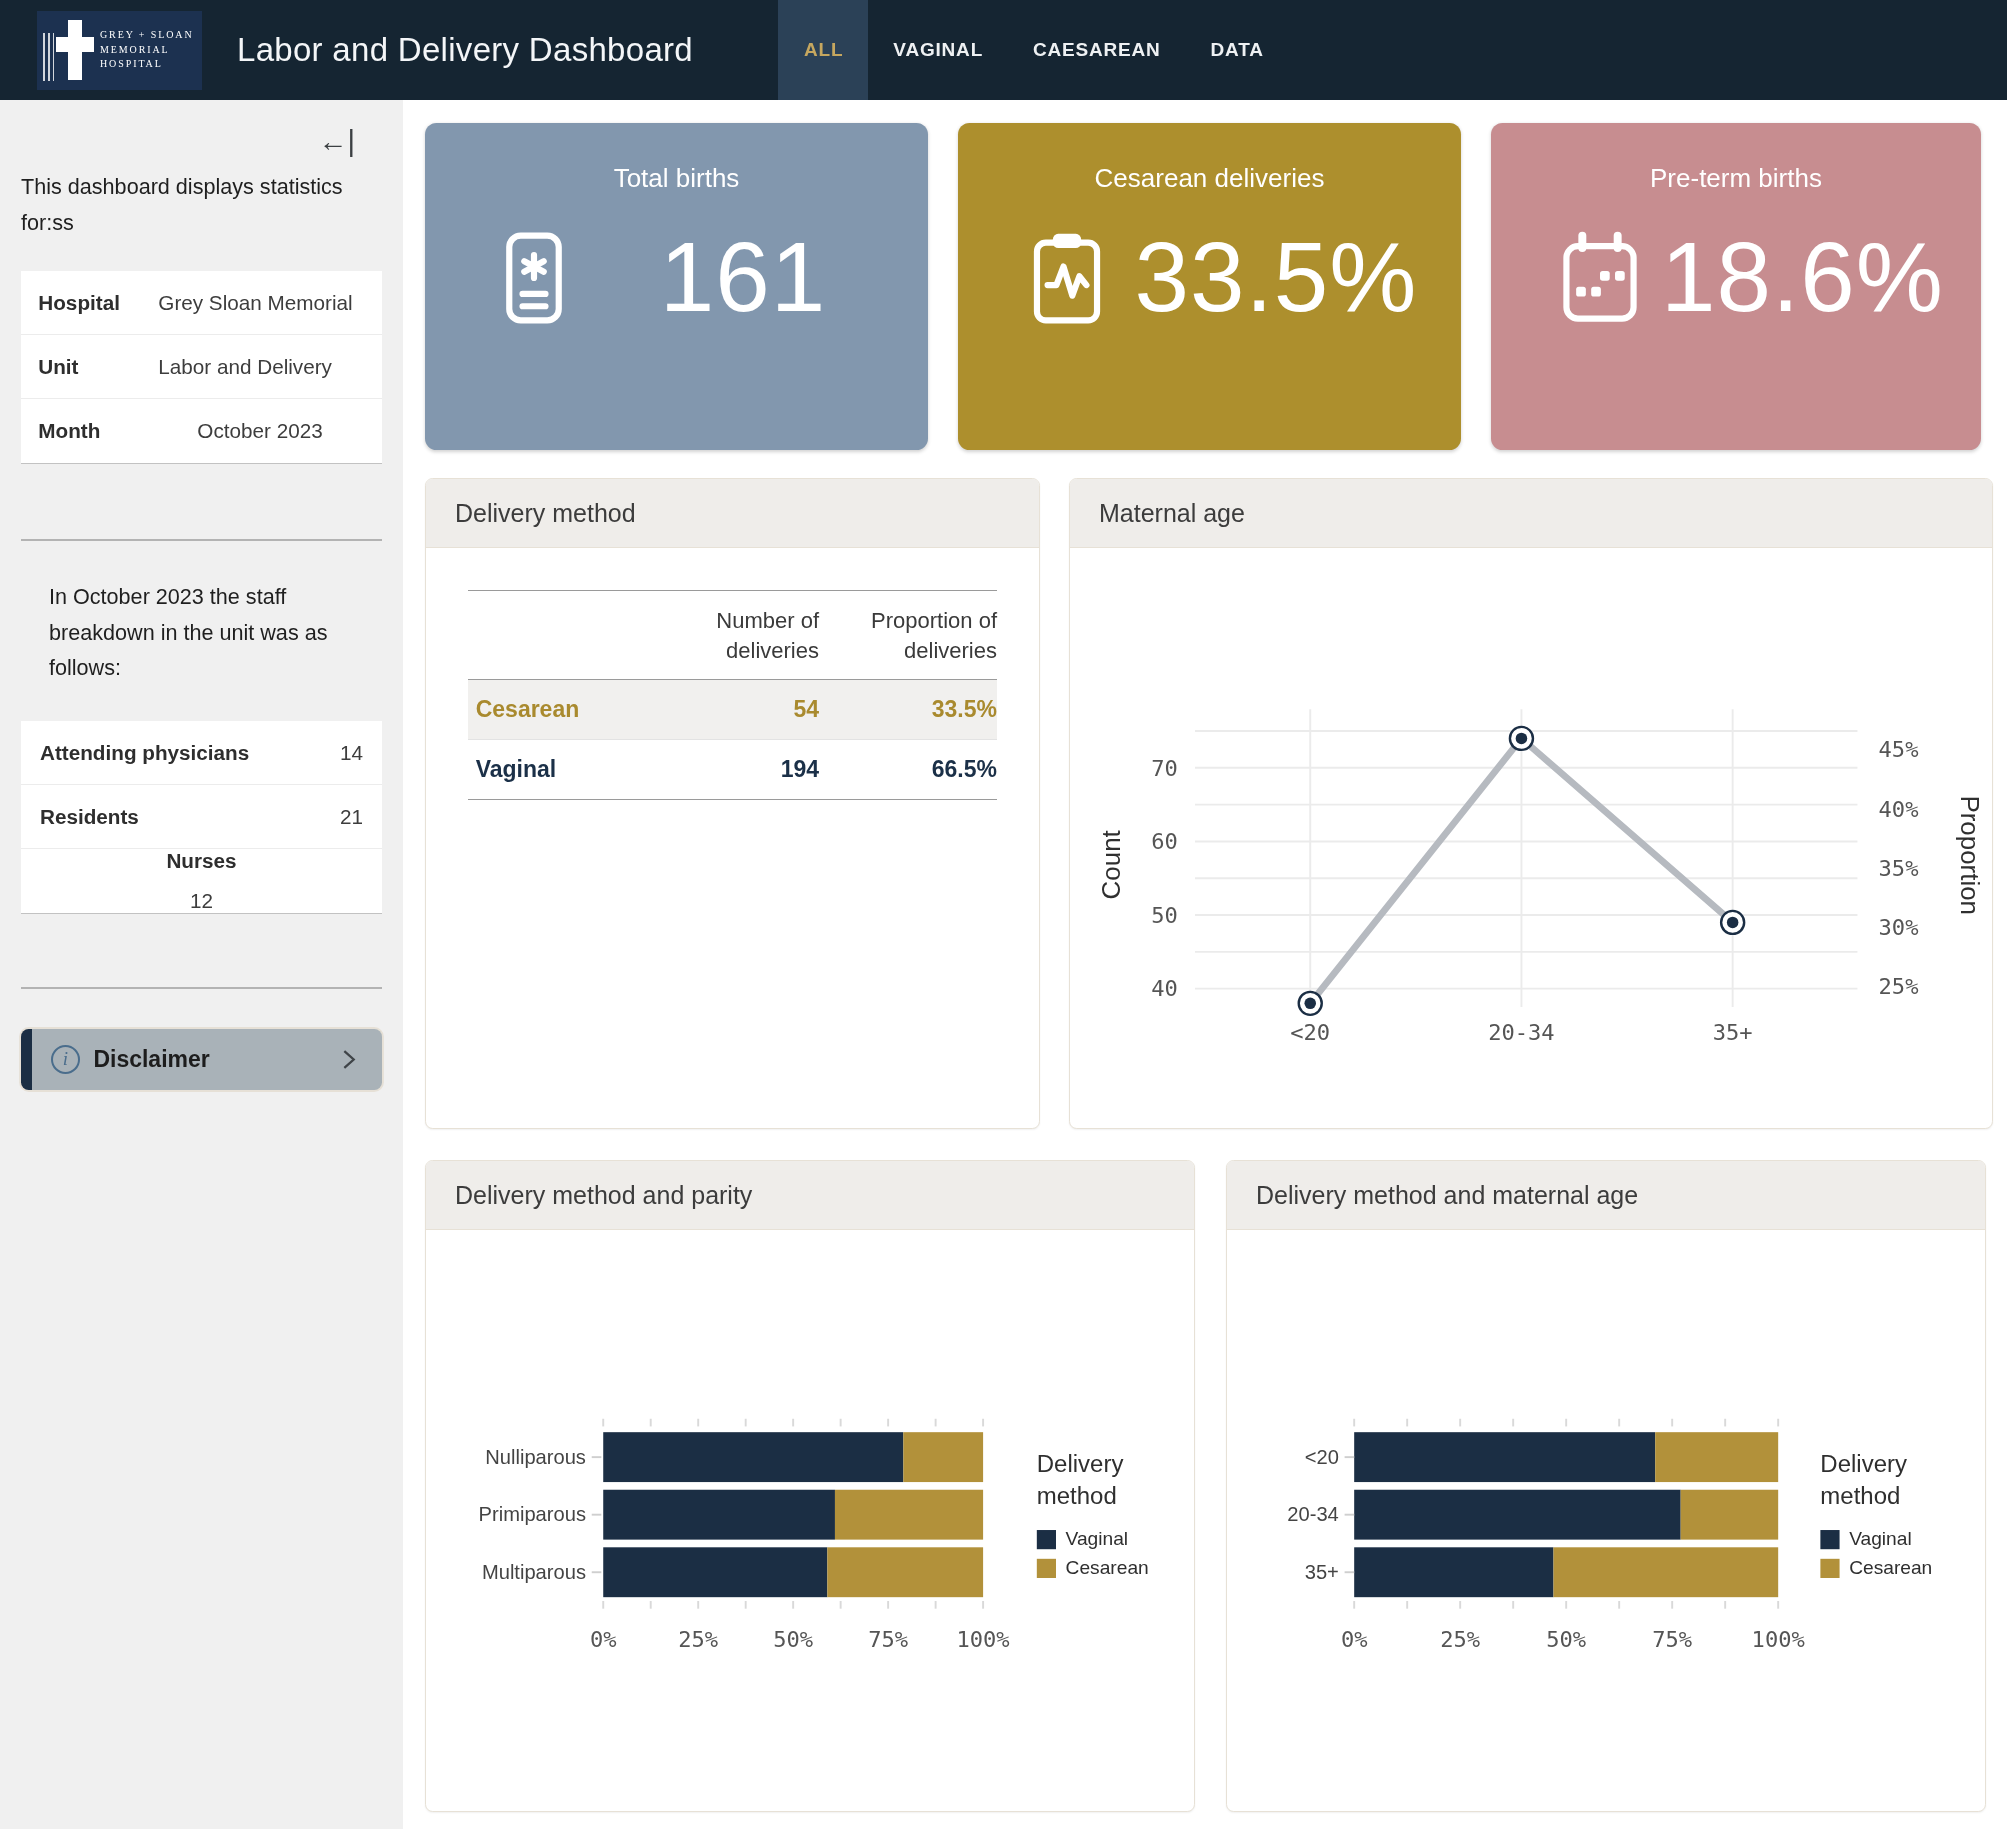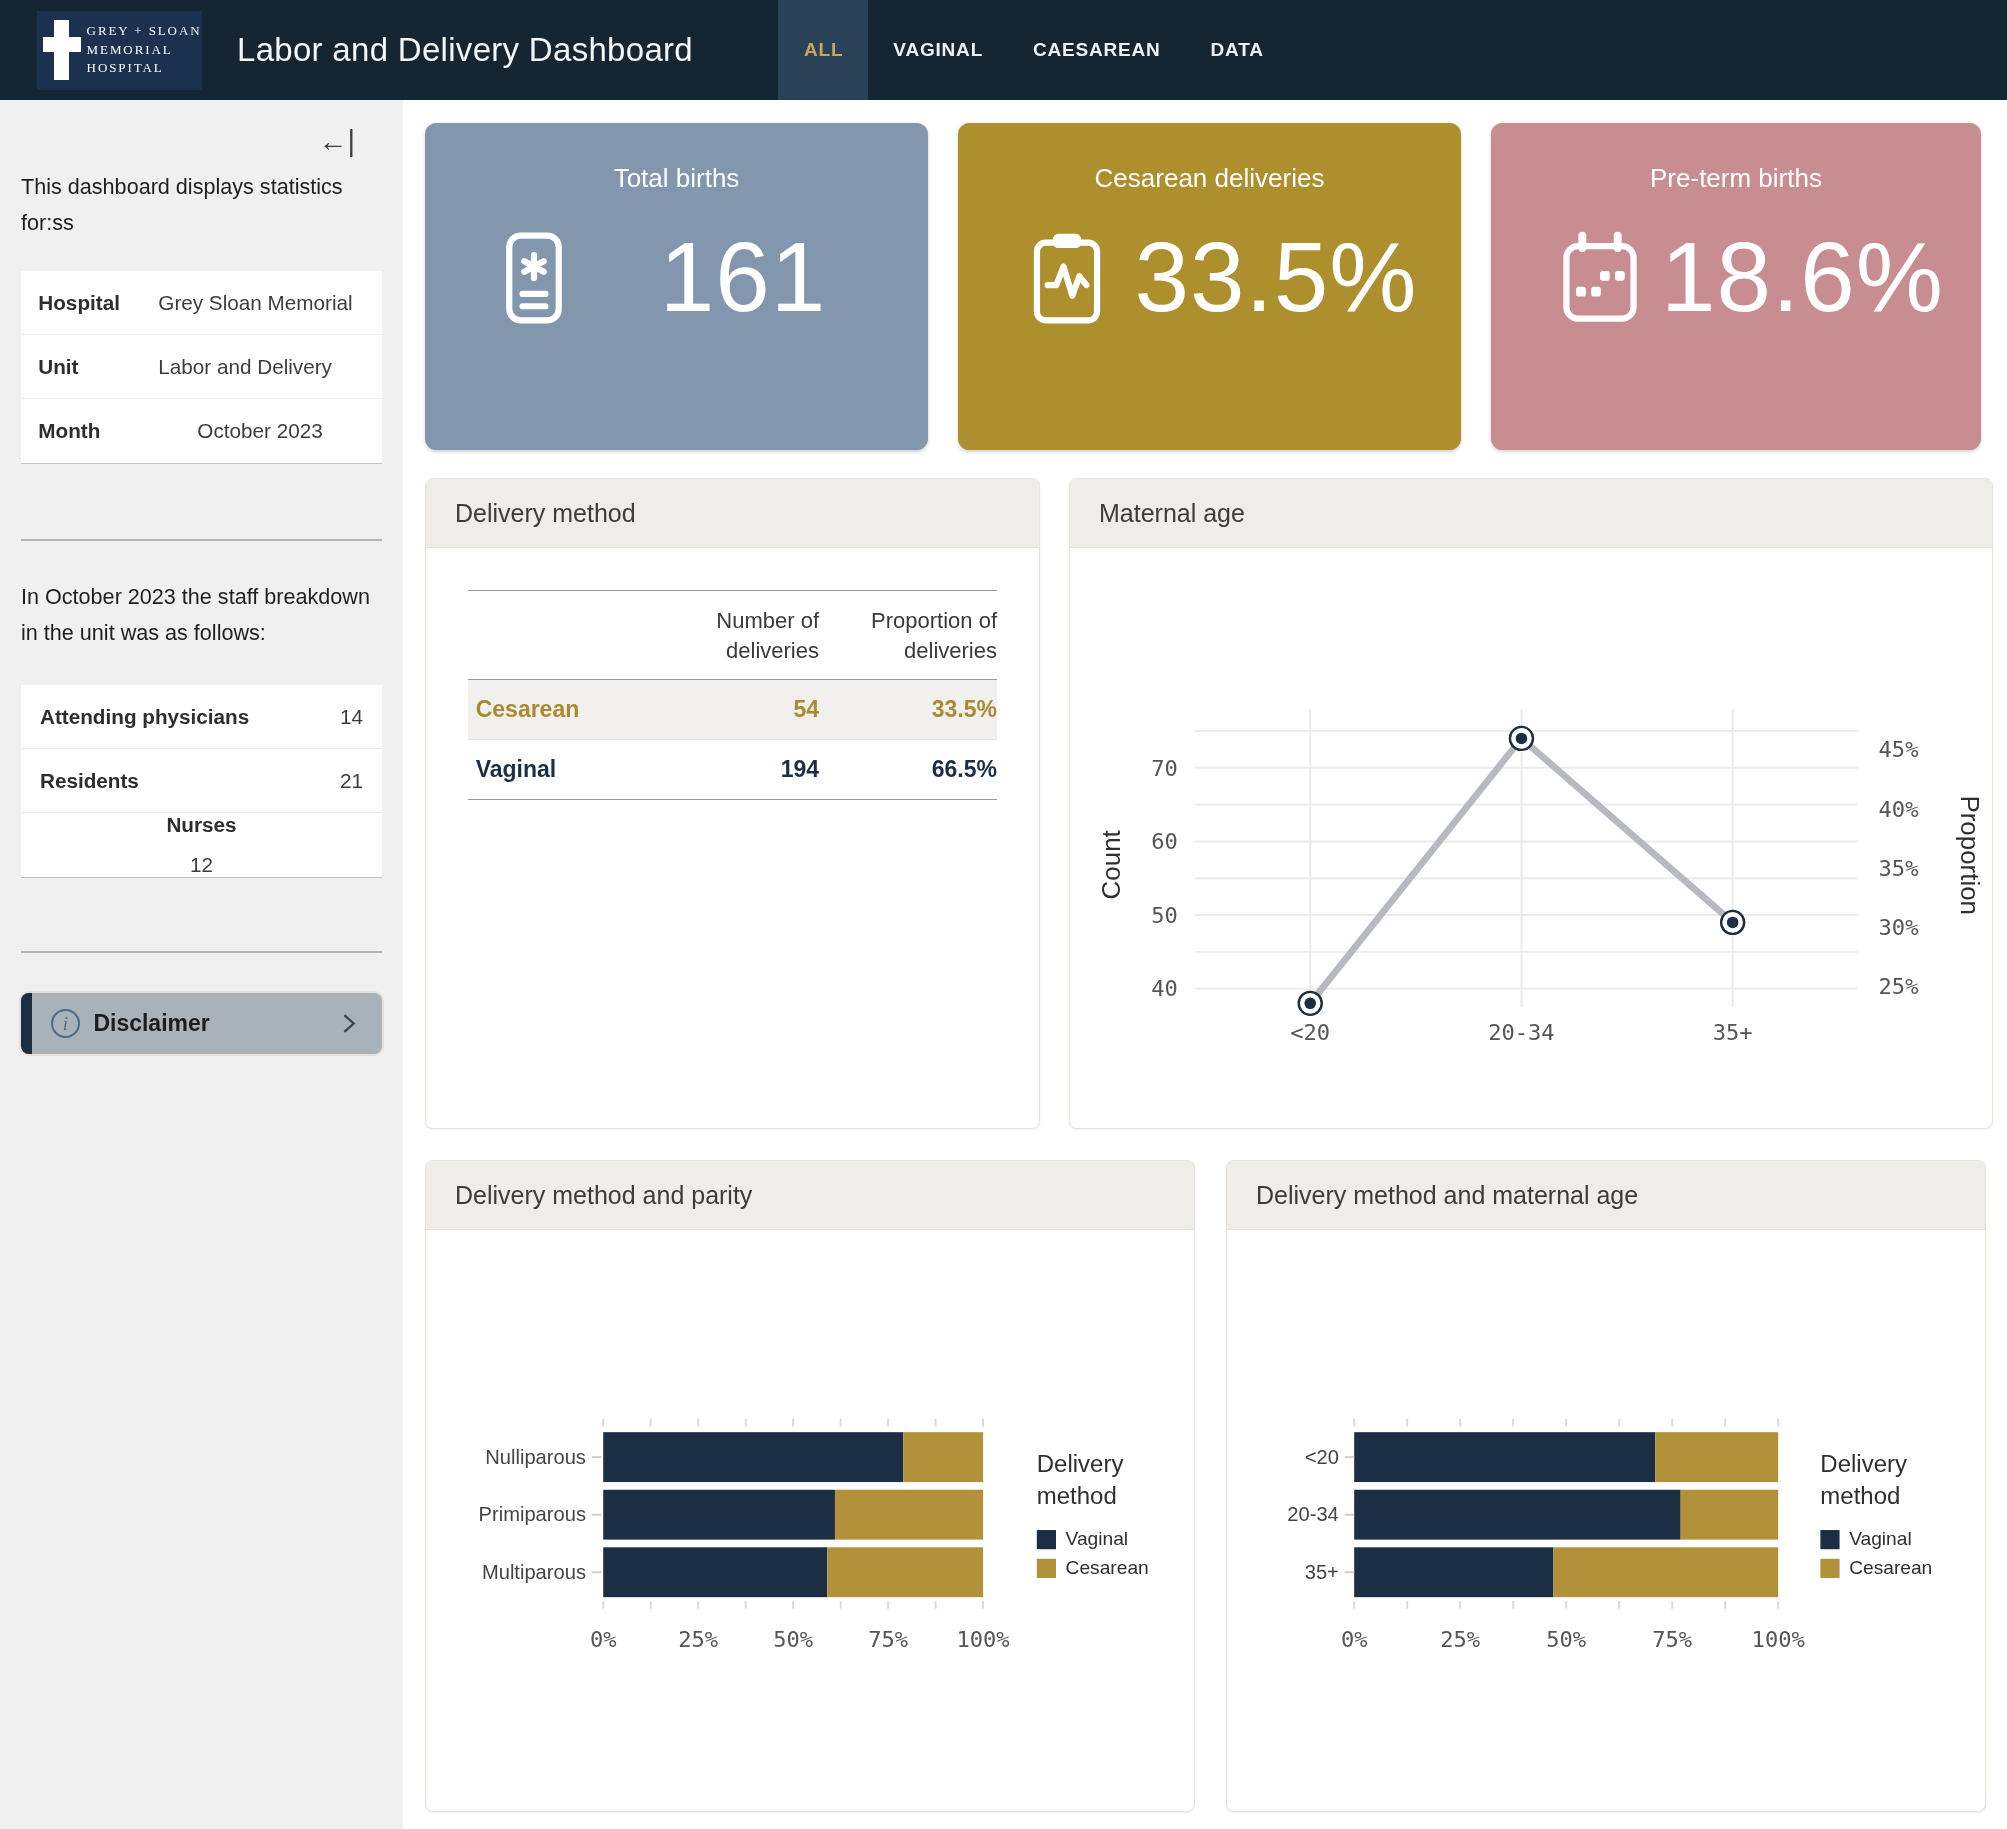--- a/index.html
+++ b/index.html
@@ -10,39 +10,39 @@
   .header { position:absolute; left:0; top:0; width:2008px; height:100px;
             background:#152532; display:flex; align-items:center; }
   .logo { margin-left:37px; width:165px; height:79px; background:#1c3150;
           display:flex; align-items:center; padding:7.7px 5.8px; }
   .logo-stripes { width:13.4px; height:48px; margin-top:13.4px;
           background:repeating-linear-gradient(90deg,#ffffffcc 0 1.9px, transparent 1.9px 4.8px); }
   .cross { position:relative; width:38px; height:60px; flex:0 0 auto; }
   .cross-v { position:absolute; left:11.5px; top:0; width:14.4px; height:60px; background:#fff; }
   .cross-h { position:absolute; left:0; top:17.3px; width:38px; height:14.4px; background:#fff; }
   .logo-text { margin-left:5.8px; color:#fff; font-family:"Liberation Serif", serif;
-               font-size:13px; letter-spacing:1.9px; line-height:1.45; white-space:nowrap; }
+               font-size:10px; letter-spacing:1.9px; line-height:1.45; white-space:nowrap; }
   .app-title { color:#f4f6f8; font-size:33px; font-weight:500; margin-left:35px; letter-spacing:0.3px; }
   .nav { display:flex; height:100px; margin-left:85px; align-items:stretch; }
   .nav-tab { display:flex; align-items:center; padding:0 25px; color:#eef1f3;
              font-size:19px; font-weight:700; letter-spacing:0.8px; cursor:pointer; }
   .nav-tab.active { background:#2b4157; color:#c6a75f;padding-left:26px; }
 
   
   .sidebar { position:absolute; left:0; top:100px; width:403px; height:1729px;
              background:#f0f0f0; padding:0 21px; }
   .collapse-btn { position:absolute; top:25px; right:48px; font-size:29px; color:#3c4043; cursor:pointer; }
   .side-intro { margin-top:69px; font-size:21.6px; color:#1f1f1f; line-height:1.65; }
   .side-table { margin-top:31px; background:#fff; border-bottom:1.9px solid #c2c2c2; }
   .side-row { display:flex; height:64px; align-items:center; border-bottom:1.4px solid #ececec; }
   .side-row:last-child { border-bottom:none;gap:39px; }
   .side-row .lbl { width:120px; margin-left:17.3px; font-weight:700; font-size:20.7px; color:#2e2e2e; }
   .side-row .val { font-size:20.7px; color:#3d3d3d; }
   .side-divider { height:1.9px; background:#b3b3b3; margin-top:75px; }
-  .staff-intro { margin-top:38px; font-size:21.6px; color:#1f1f1f; line-height:1.65; }
+  .staff-intro { margin-top:38px; font-size:21.6px; color:#1f1f1f; line-height:1.65;margin-left:28px; }
   .staff-table { margin-top:35px; background:#fff; border-bottom:1.9px solid #c2c2c2; }
   .staff-row { display:flex; height:64px; align-items:center; justify-content:space-between;
                border-bottom:1.4px solid #ececec; padding:0 19px; }
   .staff-row:last-child { border-bottom:none;flex-direction:column; }
   .staff-row .lbl { font-weight:700; font-size:20.7px; color:#2e2e2e; }
   .staff-row .val { font-size:20.7px; color:#3d3d3d; }
   .side-divider2 { height:1.9px; background:#b3b3b3; margin-top:73px; }
   .disclaimer-btn { margin-top:40px; height:61px; background:#a9b2b8; border-radius:7.7px;
                     border-left:11.5px solid #1b2e44; display:flex; align-items:center;
                     box-shadow:0 0 0 1.9px #e6e0d6; cursor:pointer; }

